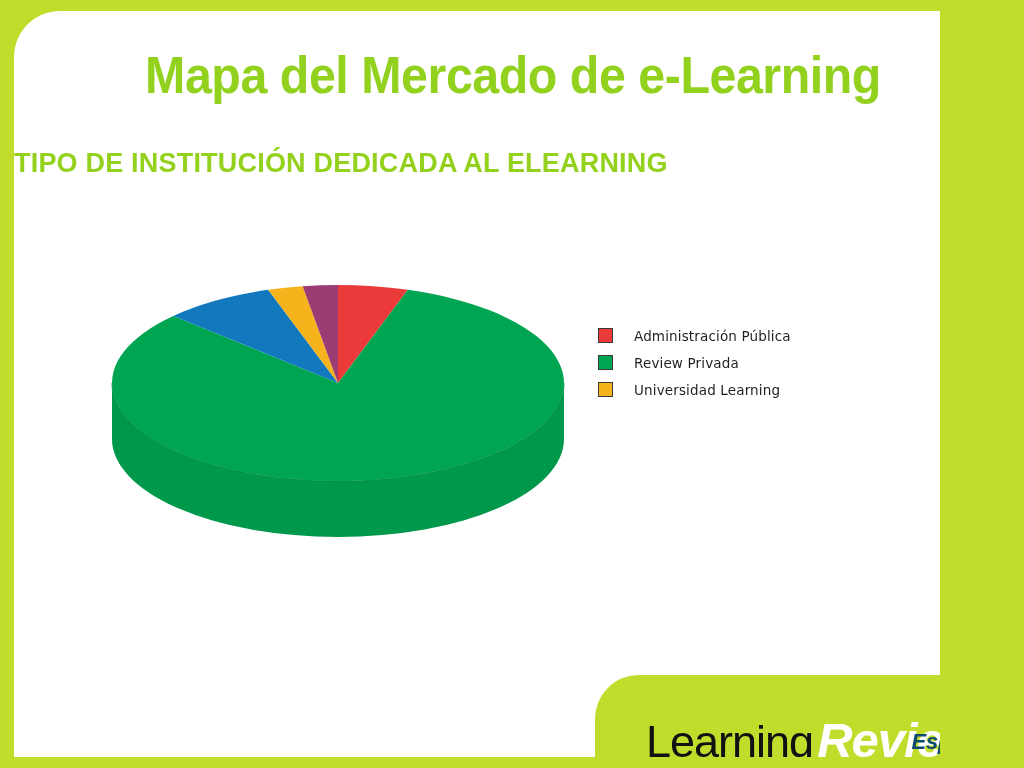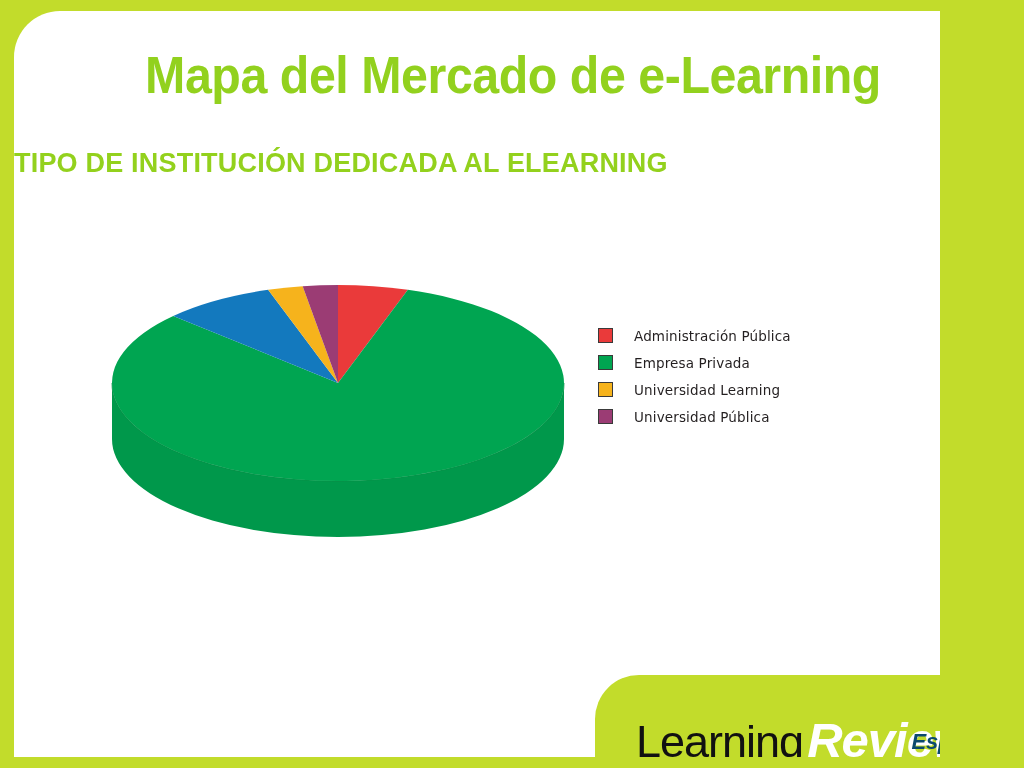--- a/index.html
+++ b/index.html
@@ -122,20 +122,21 @@
     display: flex;
     align-items: baseline;
     white-space: nowrap;
   }
   #logo-learning {
     font-family: "Liberation Sans", sans-serif;
     font-weight: normal;
     font-size: 45px;
     color: #111111;
     letter-spacing: -1px;
+    margin-left: 10px;
   }
   #logo-review {
     font-family: "Liberation Sans", sans-serif;
     font-weight: bold;
     font-style: italic;
     font-size: 49px;
     color: #ffffff;
     letter-spacing: -1px;
     margin-left: 4px;
     margin-top: 28px;
@@ -191,33 +192,29 @@
 
     <div id="legend">
 
       <div class="legend-row">
         <span class="legend-swatch" style="background:#ea3a3a"></span>
         <span class="legend-label">Administración Pública</span>
       </div>
 
       <div class="legend-row">
         <span class="legend-swatch" style="background:#00a551"></span>
-        <span class="legend-label">Empresa Privada</span>
+        <span class="legend-label">Review Privada</span>
       </div>
 
 
       <div class="legend-row">
         <span class="legend-swatch" style="background:#f6b31c"></span>
         <span class="legend-label">Universidad Learning</span>
       </div>
 
-      <div class="legend-row">
-        <span class="legend-swatch" style="background:#9b3c74"></span>
-        <span class="legend-label">Universidad Pública</span>
-      </div>
 
     </div>
 
     <div id="logo-panel">
       <div id="logo-row">
         <span id="logo-learning">Learning</span>
         <span id="logo-review">Review</span>
       </div>
       <div id="logo-espana">España</div>
     </div>

